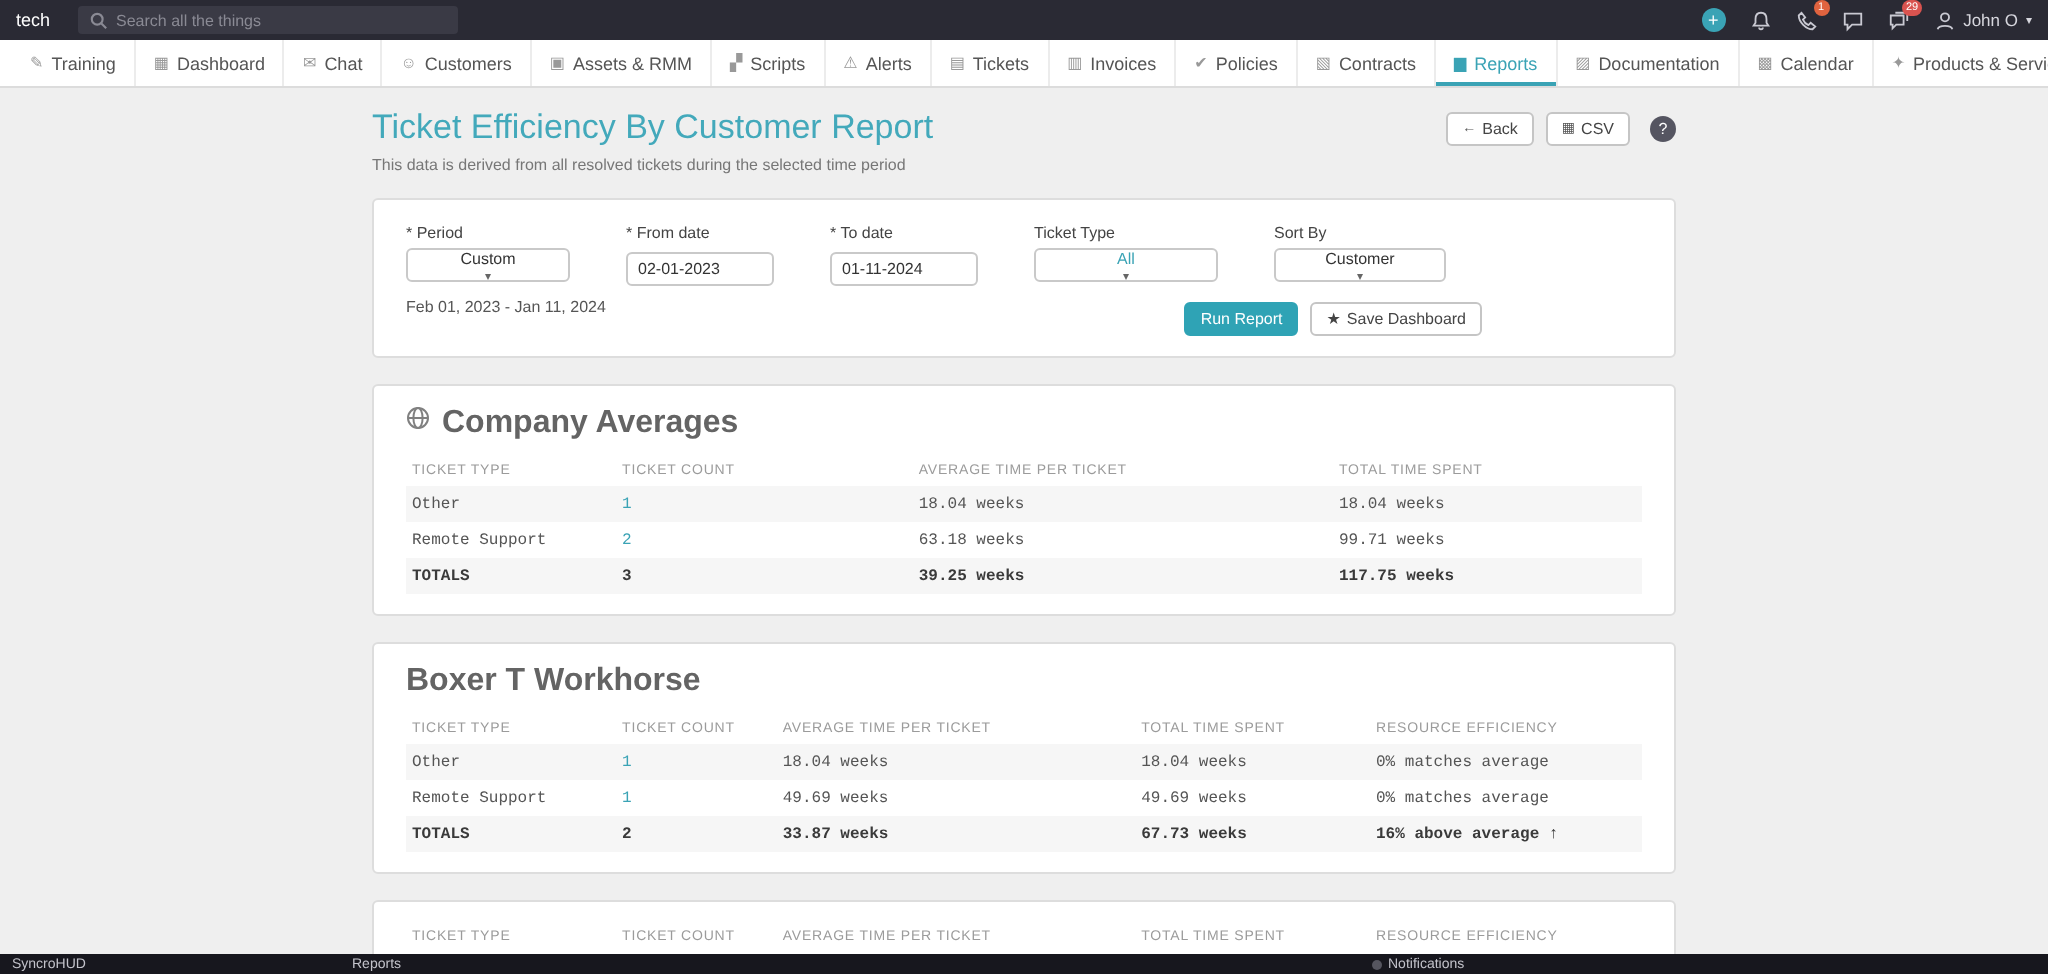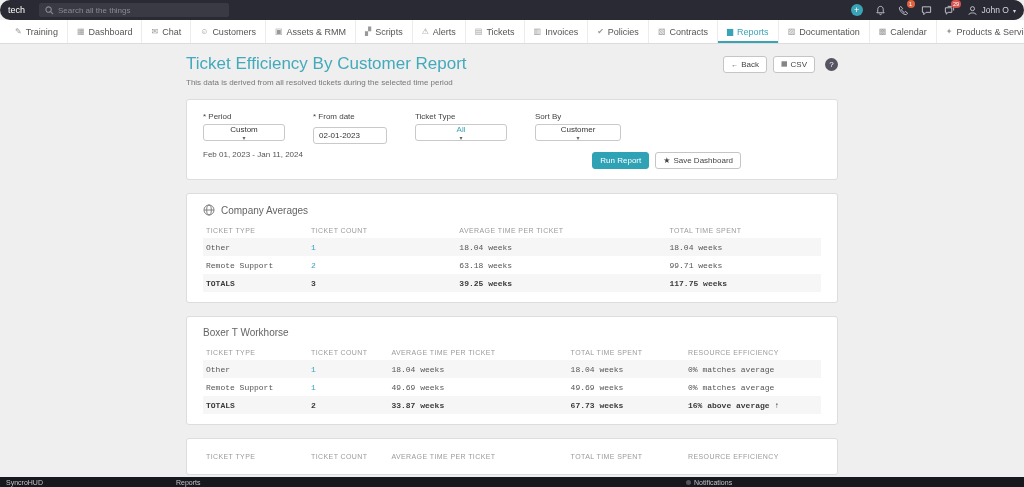--- a/index.html
+++ b/index.html
@@ -1,20 +1,20 @@
 <!DOCTYPE html>
 <html><head>
 <meta charset="utf-8">
 <style>
   * { margin:0; padding:0; box-sizing:border-box; }
   html,body { width:1024px; height:487px; overflow:hidden; }
   body { font-family:"Liberation Sans", sans-serif; background:#efefef; position:relative; }
 
   
-  .topbar { height:20px; background:#2a2a34; display:flex; align-items:center; padding:0 8px;border-radius:10px; }
+  .topbar { height:20px; background:#2a2a34; display:flex; align-items:center; padding:0 8px; }
   .brand { color:#fff; font-size:9px; margin-right:14px; cursor:pointer; }
   .search { display:flex; align-items:center; gap:4px; background:#3a3a45; border-radius:2px; height:14px; padding:0 6px; width:190px; }
   .search input { background:transparent; border:none; outline:none; color:#b5b5bd; font-size:8px; width:100%; font-family:inherit; }
   .search input::placeholder { color:#8a8a94; }
   .topbar-right { margin-left:auto; display:flex; align-items:center; gap:12px; }
   .plus-btn { width:12px; height:12px; border-radius:50%; background:#3aa3b5; color:#fff; font-size:9px; line-height:12px; text-align:center; cursor:pointer; }
   .tb-icon { position:relative; display:inline-flex; cursor:pointer; }
   .badge { position:absolute; top:-5px; right:-6px; min-width:8px; height:8px; border-radius:4px; color:#fff; font-size:5.5px; line-height:8px; text-align:center; padding:0 1.5px; }
   .badge.orange { background:#e0633f; }
   .badge.red { background:#d9534f; }
@@ -49,21 +49,21 @@
   .select .caret { color:#666; }
   input.text-input { border:1px solid #c9c9c9; border-radius:3px; height:17px; padding:0 5px; font-size:8px; color:#333; width:100%; font-family:inherit; }
   .teal-text { color:#3aa3b5; }
   .filter-bottom { display:flex; align-items:flex-start; justify-content:space-between; margin-top:6px; }
   .range-text { font-size:8px; color:#555; }
   .filter-actions { display:flex; gap:6px; margin-right:80px; margin-top:2px; }
   .btn-primary { background:#2fa3b5; border-color:#2fa3b5; color:#fff; }
   .star-ico { font-size:8px; color:#444; }
 
   
-  .section-title { font-size:10px; color:#646464; font-weight:400; display:flex; align-items:flex-end; gap:6px; margin-bottom:7px; }
+  .section-title { font-size:16px; color:#646464; font-weight:700; display:flex; align-items:flex-start; gap:6px; margin-bottom:7px; }
   table.data-table { width:100%; border-collapse:collapse; }
   .data-table th { text-align:left; font-size:7px; font-weight:400; color:#9b9b9b; letter-spacing:.4px; padding:4px 3px; }
   .data-table td { font-size:8px; color:#555; padding:4.5px 3px;font-family:Liberation Mono, monospace; }
   tr.striped { background:#f6f6f6; }
   tr.total-row td { font-weight:bold; color:#3a3a3a; }
   td a.count-link { color:#3aa3b5; text-decoration:none; cursor:pointer; }
   td.eff-above { color:#43a047; font-weight:bold; }
 
   
   .statusbar { position:absolute; left:0; bottom:0; width:100%; height:10px; background:#17171e; color:#c3c3cb; font-size:7px; display:flex; align-items:center; z-index:10; }
@@ -210,20 +210,24 @@
       <div class="field" style="width:82px">
         <label>* Period</label>
         <div class="select">
           <span>Custom</span>
           <span class="caret">▾</span>
         </div>
       </div>
       <div class="field" style="width:74px">
         <label>* From date</label>
         <input class="text-input" value="02-01-2023" style="">
+      </div>
+      <div class="field" style="width:74px">
+        <label>* To date</label>
+        <input class="text-input" value="01-11-2024" style="">
       </div>
       <div class="field" style="width:92px">
         <label>Ticket Type</label>
         <div class="select">
           <span class="teal-text">All</span>
           <span class="caret">▾</span>
         </div>
       </div>
       <div class="field" style="width:86px">
         <label>Sort By</label>

